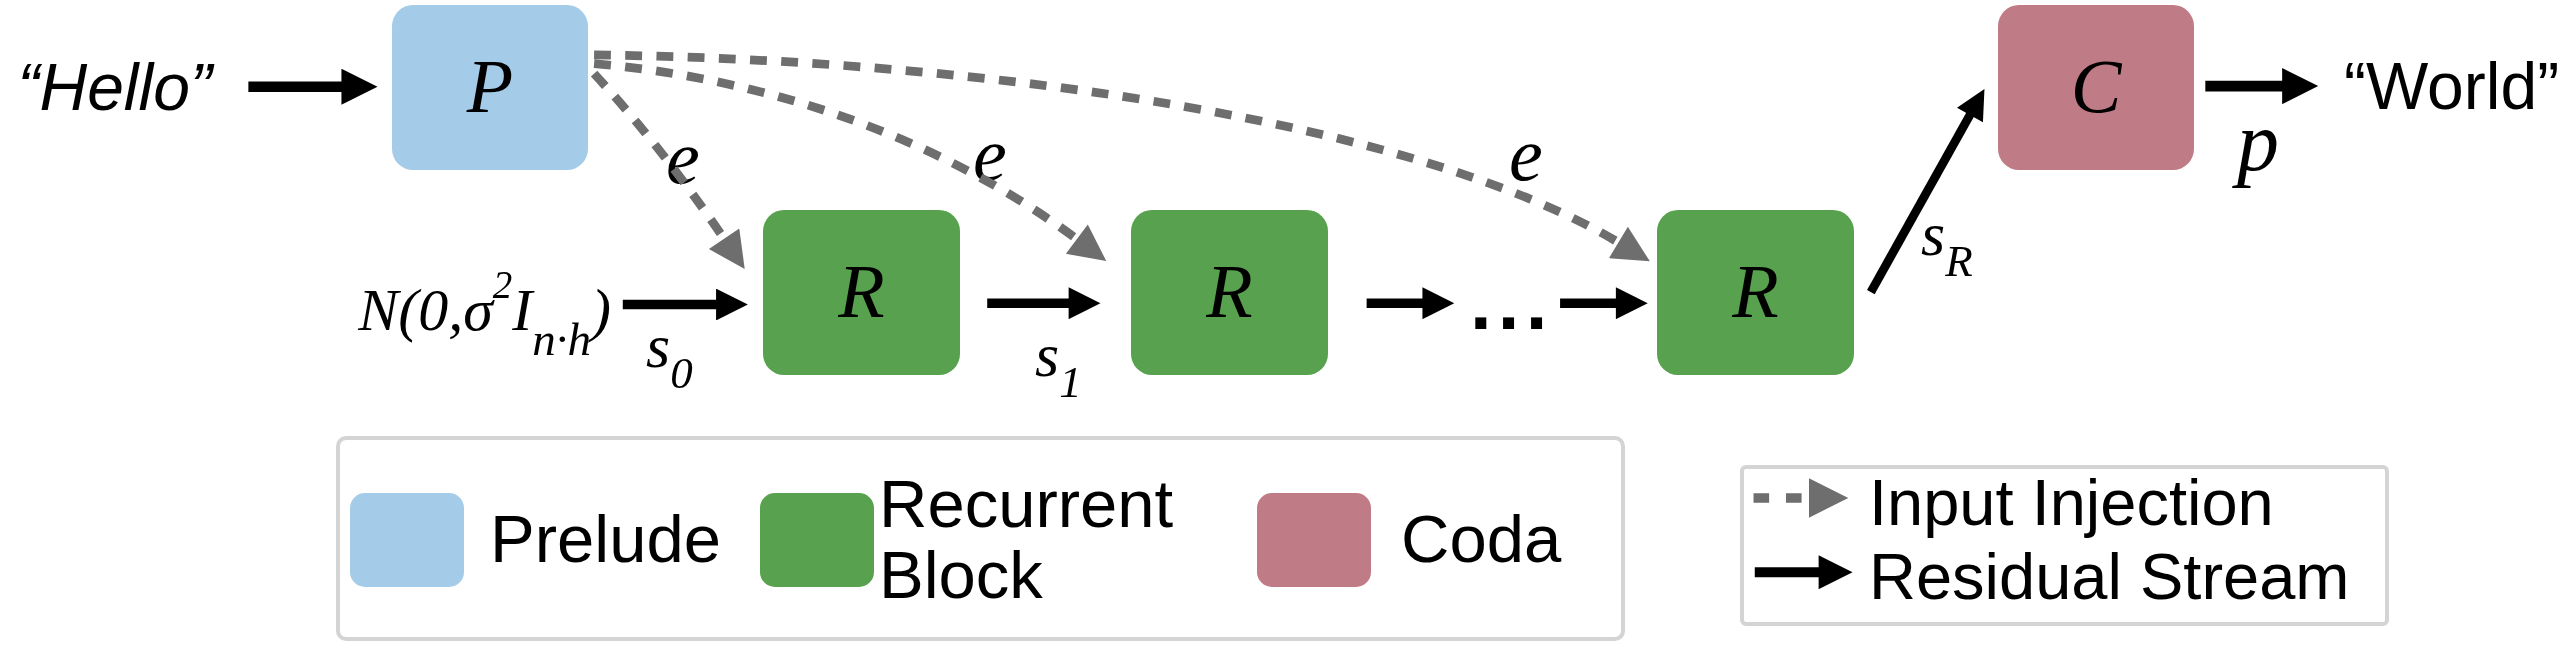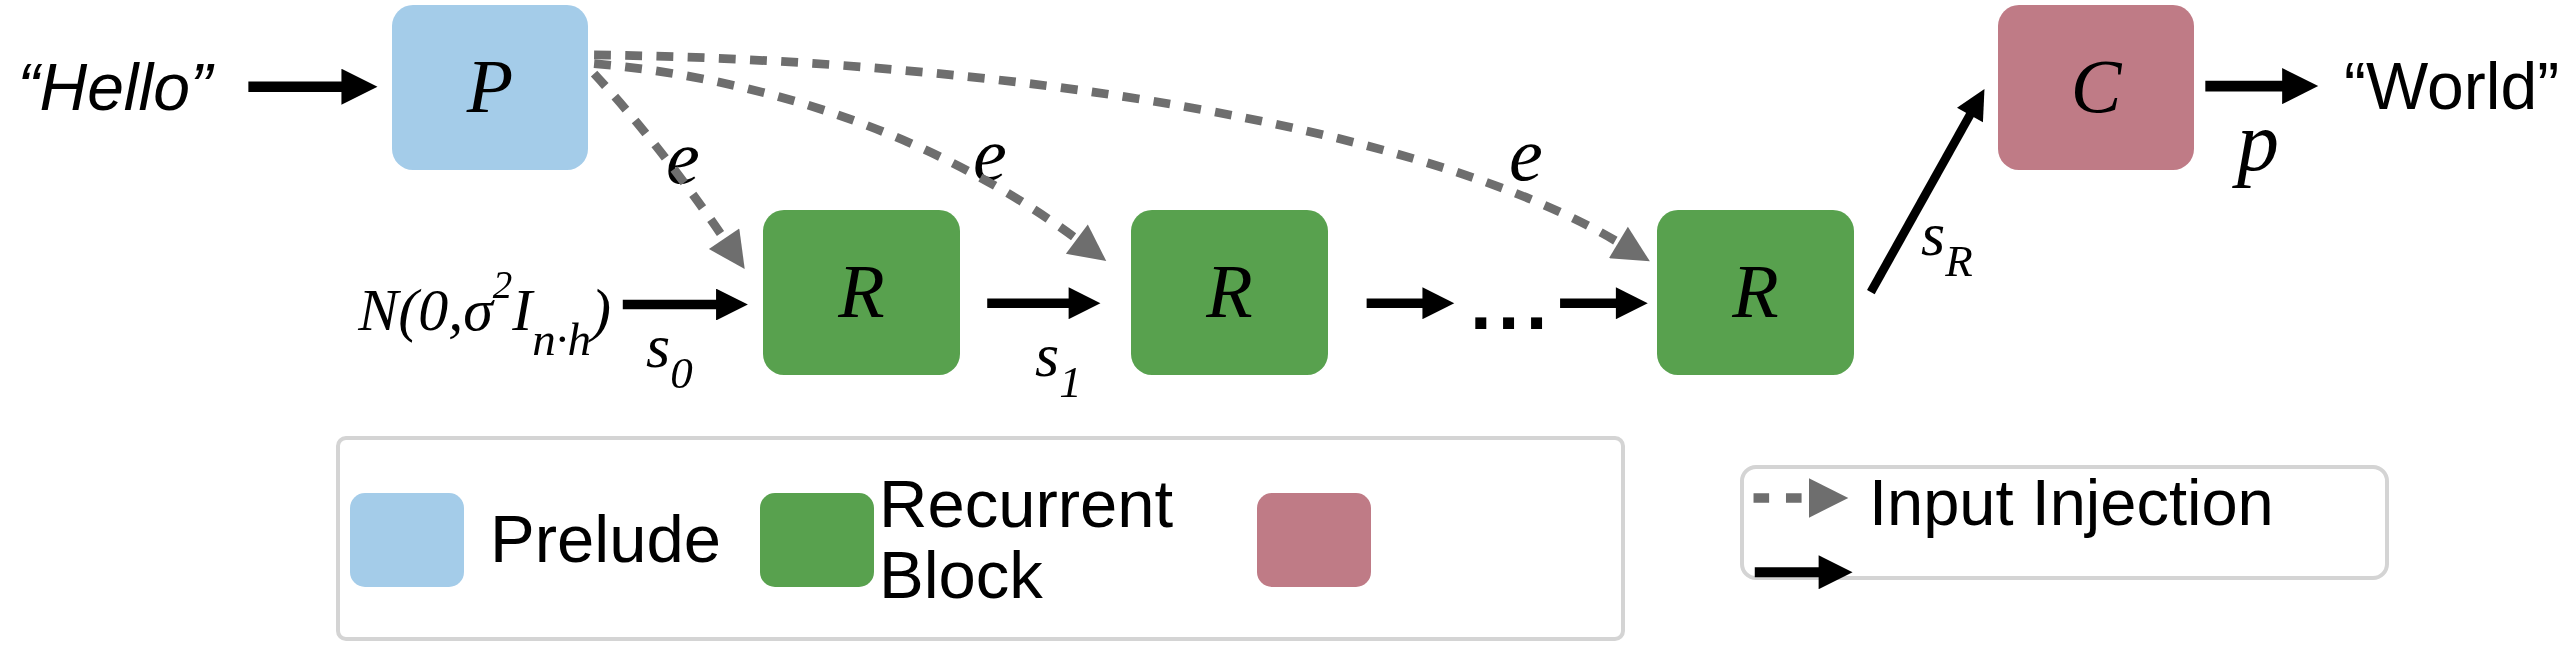--- a/index.html
+++ b/index.html
@@ -27,21 +27,21 @@
   .state{font-size:62px;}
   .state sub{font-size:45px;vertical-align:-21px;line-height:0;}
   .elabel{font-size:76px;}
   .plabel{font-size:84px;}
   .dots{font-size:78px;font-weight:bold;letter-spacing:6.2px;line-height:1;}
   
   .legend-box{
     position:absolute;background:#fff;border:4.4px solid #d4d4d4;box-sizing:border-box;
   }
   #legend-blocks{left:336px;top:436px;width:1289px;height:205px;border-radius:10px;}
-  #legend-arrows{left:1740px;top:465px;width:649px;height:115px;border-radius:16px;}
+  #legend-arrows{left:1740px;top:465px;width:649px;height:161px;border-radius:6px;}
   .swatch{position:absolute;width:114px;height:94px;border-radius:15px;top:53px;}
   .legend-label{
     position:absolute;top:50%;transform:translateY(-50%);
     font-size:67px;line-height:1.06;white-space:nowrap;
   }
   .legend-label.wrap{white-space:normal;width:374px;}
   .arrow-label{position:absolute;left:125px;font-size:65px;line-height:1;white-space:nowrap;}
   
   #arrow-layer{position:absolute;left:0;top:0;z-index:10;pointer-events:none;}
 </style>
@@ -89,24 +89,26 @@
   <div class="abs math plabel" style="left:2237px;top:100px;">p</div>
 
   <div class="abs dots" style="left:1470px;top:263px;">...</div>
 
   <div id="legend-blocks" class="legend-box">
     <div class="swatch" style="left: 10px; background: rgb(164, 204, 233);"></div>
     <div class="legend-label" style="left:150px;">Prelude</div>
     <div class="swatch" style="left: 420px; background: rgb(88, 161, 78);"></div>
     <div class="legend-label wrap" style="left:539px;">Recurrent Block</div>
     <div class="swatch" style="left: 917px; background: rgb(191, 123, 134);"></div>
+    <div class="legend-label" style="left:1061px;">Coda</div>
   </div>
 
   <div id="legend-arrows" class="legend-box">
     <div class="arrow-label" style="top:33px;transform:translateY(-50%);">Input Injection</div>
+    <div class="arrow-label" style="top:107px;transform:translateY(-50%);">Residual Stream</div>
   </div>
 
   <svg id="arrow-layer" width="2576" height="654" viewBox="0 0 4128 1048">
     <defs>
       <marker id="head-black" viewBox="0 0 10 10" refX="0.5" refY="5" markerWidth="3.8" markerHeight="3.4" orient="auto">
         <path d="M0,0 L10,5 L0,10 z" fill="#000"></path>
       </marker>
       <marker id="head-gray" viewBox="0 0 10 10" refX="0.5" refY="5" markerWidth="4.6" markerHeight="4.2" orient="auto">
         <path d="M0,0 L10,5 L0,10 z" fill="#6e6e6e"></path>
       </marker>

